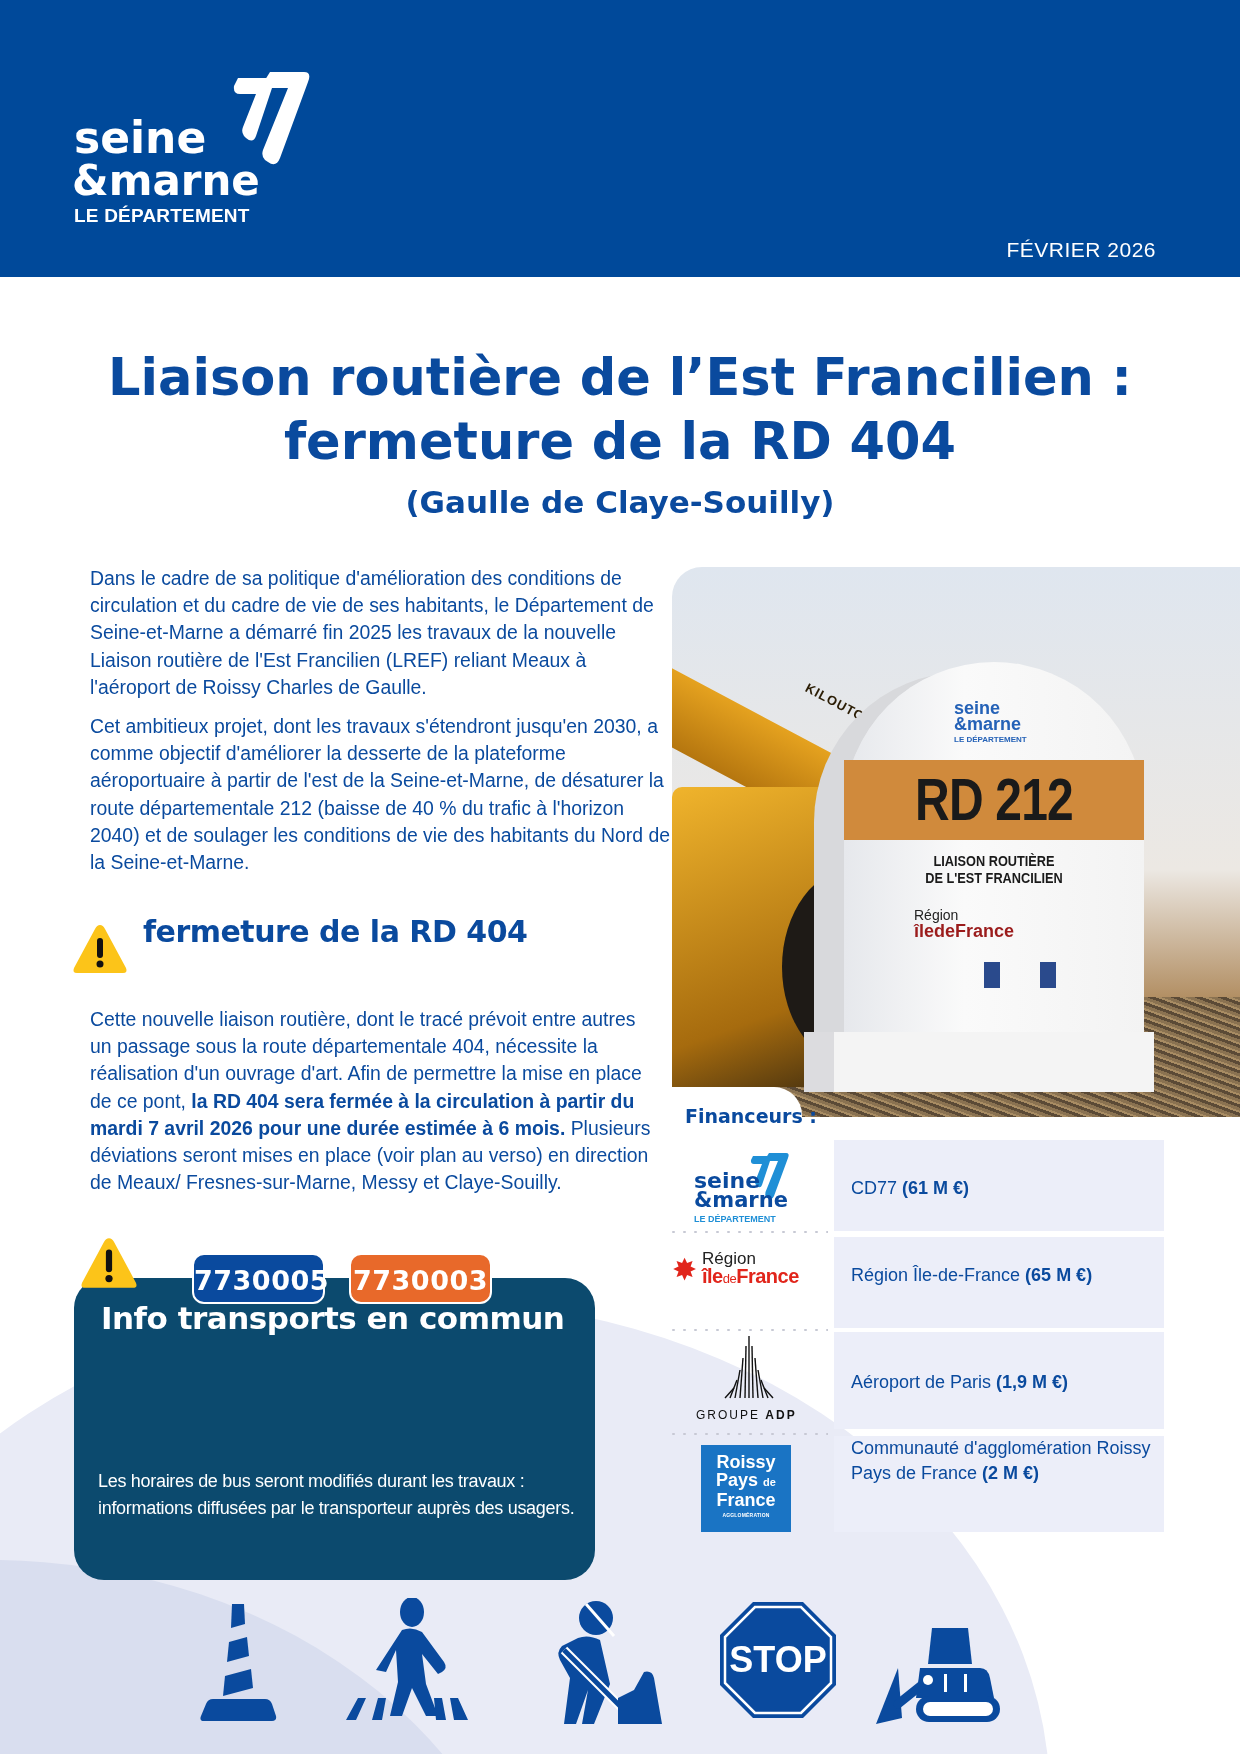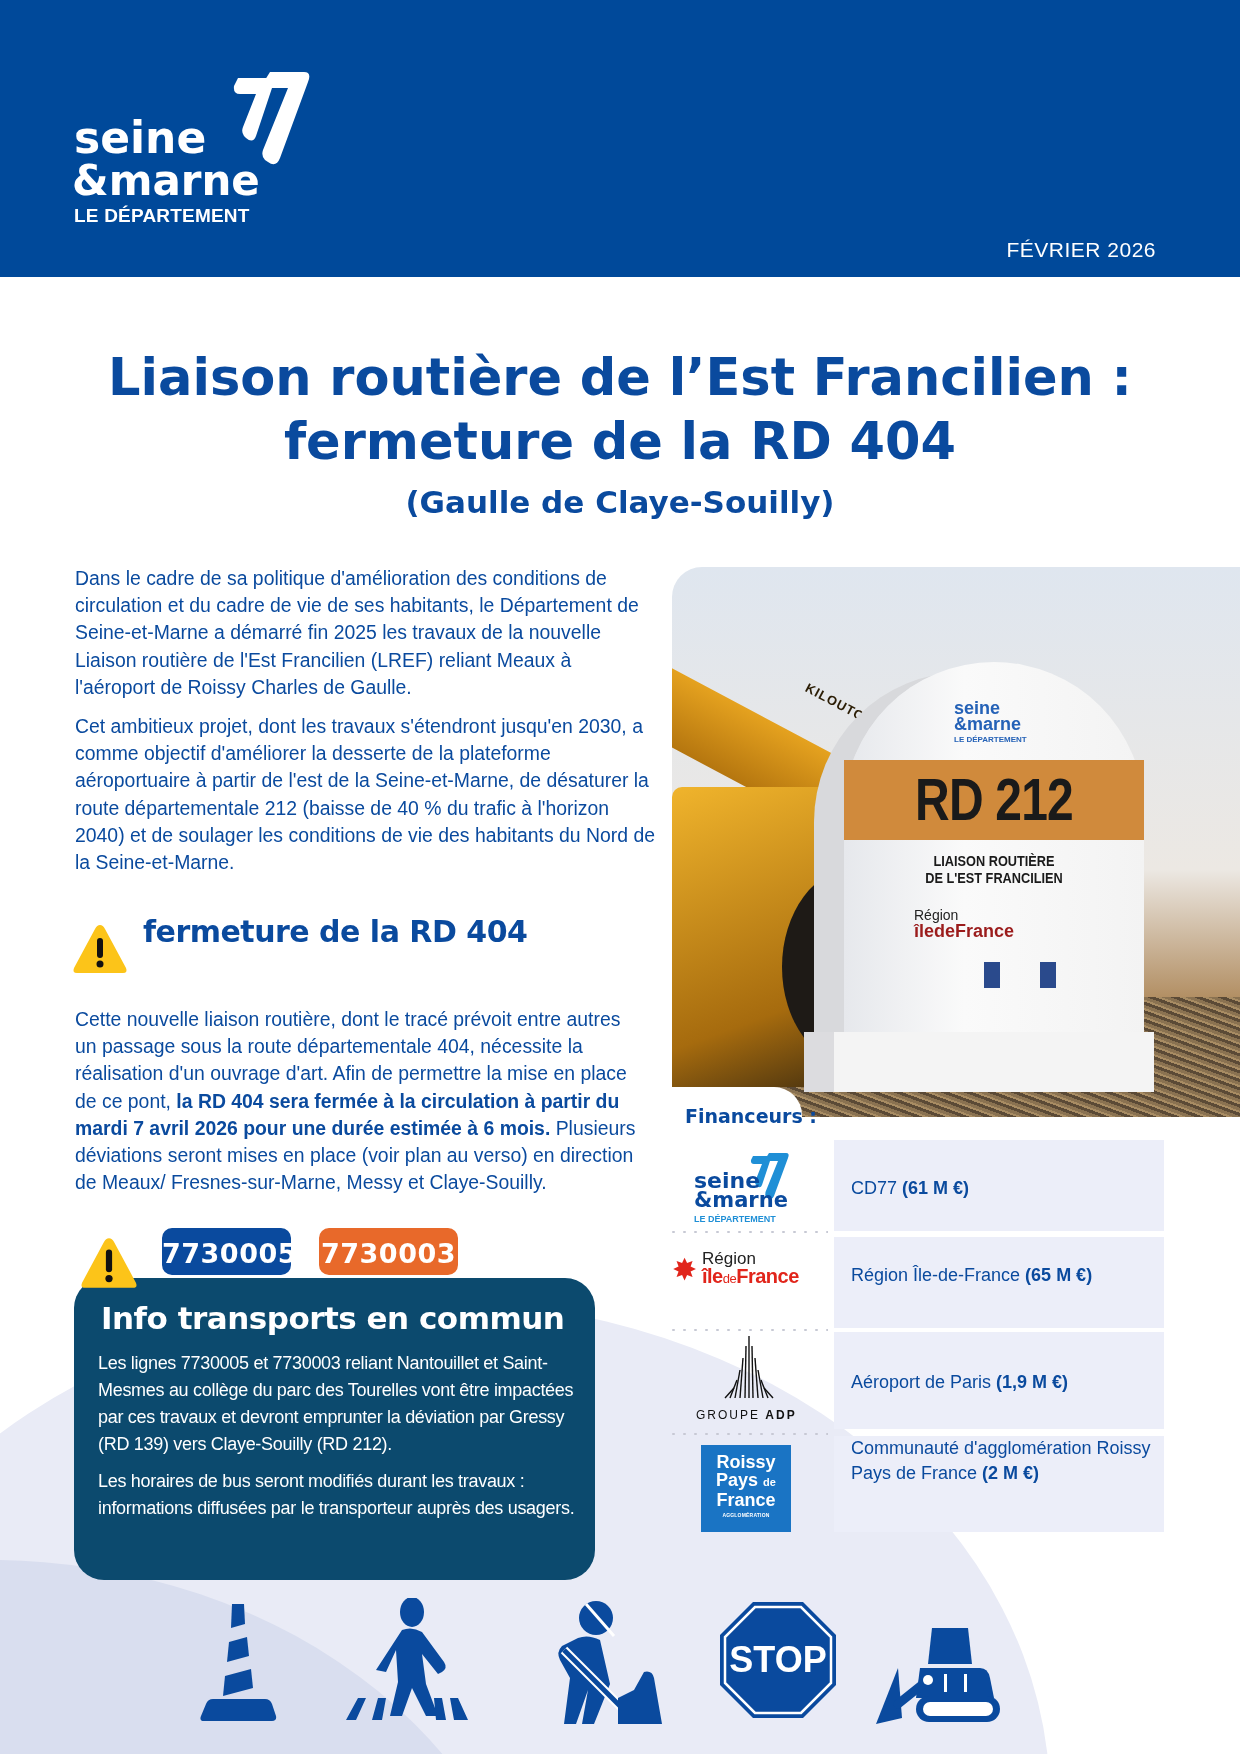--- a/index.html
+++ b/index.html
@@ -18,35 +18,35 @@
   .banner .stripes { position: absolute; left: 0; top: 0; width: 100%; height: 30px; background: #111;
       background-image: repeating-linear-gradient(115deg, #111 0 22px, #ffcf1c 22px 34px); }
   .banner .title { position: absolute; left: 0; top: 34px; width: 100%; text-align: center; font-size: 92px; font-weight: 900; color: #0b0b0b; letter-spacing: 1px; line-height: 118px; font-family: "DejaVu Sans", sans-serif; }
   .date { position: absolute; right: 84px; top: 238px; font-size: 21px; color: #fff; letter-spacing: 0.5px; }
 
   
   .main-title { position: absolute; left: 0; top: 346px; width: 1240px; text-align: center; font-size: 51px; font-weight: 700; color: #0a4a9e; line-height: 64px; font-family: "DejaVu Sans", sans-serif; }
   .sub-title { position: absolute; left: 0; top: 484px; width: 1240px; text-align: center; font-size: 31px; font-weight: 700; color: #0a4a9e; font-family: "DejaVu Sans", sans-serif; }
 
   
-  .para { position: absolute; left: 75px; width: 580px; font-size: 19.4px; line-height: 27.2px; color: #0a4a9e; }
+  .para { position: absolute; left: 90px; width: 580px; font-size: 19.4px; line-height: 27.2px; color: #0a4a9e; }
   .para b { font-weight: 700; }
 
   .warn { position: absolute; }
   .section-head { position: absolute; left: 143px; top: 912px; font-size: 30px; font-weight: 900; color: #0a4a9e; line-height: 40px; font-family: "DejaVu Sans", sans-serif; letter-spacing: -0.5px; }
 
   
   .bg-shape1 { position: absolute; left: -200px; top: 1300px; width: 1250px; height: 1000px; border-radius: 50%; background: #e9ebf6; }
   .bg-shape2 { position: absolute; left: -560px; top: 1560px; width: 1100px; height: 900px; border-radius: 50%; background: #d9deef; }
 
   
   .tbox { position: absolute; left: 74px; top: 1278px; width: 521px; height: 302px; border-radius: 30px; background: #0c4a6e; color: #fff; }
   .tbox .thead { position: absolute; left: 27px; top: 22px; font-size: 31px; font-weight: 900; font-family: "DejaVu Sans", sans-serif; letter-spacing: -0.5px; }
   .tbox .tp { position: absolute; left: 24px; width: 480px; font-size: 18px; line-height: 27px; letter-spacing: -0.3px; }
-  .chip { position: absolute; top: 1226px; height: 51px; border-radius: 12px; color: #fff; font-size: 27px; font-weight: 700; text-align: center; line-height: 51px; border: 2px solid #fff; letter-spacing: 0.5px; font-family: "DejaVu Sans", sans-serif; }
+  .chip { position: absolute; top: 1253px; height: 51px; border-radius: 12px; color: #fff; font-size: 27px; font-weight: 700; text-align: center; line-height: 51px; border: 2px solid #fff; letter-spacing: 0.5px; font-family: "DejaVu Sans", sans-serif; margin-left: 32px; }
   .chip.blue { left: 160px; width: 133px; background: #0a4a9e; }
   .chip.orange { left: 317px; width: 143px; background: #e8692a; }
 
   
   .photo { position: absolute; left: 672px; top: 567px; width: 568px; height: 550px; border-radius: 30px 0 0 0; overflow: hidden;
            background: linear-gradient(180deg, #dfe6ef 0%, #ece8e3 55%, #b39065 78%, #6e5a40 100%); }
   .photo .ground { position: absolute; left: 0; bottom: 0; width: 100%; height: 120px; background: repeating-linear-gradient(20deg, #8a7251 0 3px, #5b4a36 3px 6px, #a88c63 6px 8px); }
   .photo .boom { position: absolute; left: -30px; top: 90px; width: 360px; height: 70px; background: linear-gradient(180deg,#e5a21f,#b5760f); transform: rotate(28deg); transform-origin: left center; border-radius: 6px; }
   .photo .boom-label { position: absolute; left: 130px; top: 130px; transform: rotate(28deg); font-size: 13px; font-weight: 700; color: #2b1d05; letter-spacing: 1px; }
   .photo .machine { position: absolute; left: 0; top: 220px; width: 210px; height: 300px; background: linear-gradient(160deg,#f0b42c,#a66b0e 70%,#3b2a10); border-radius: 10px 40px 0 0; }
@@ -126,21 +126,20 @@
 <div class="section-head">
   <div>fermeture de la RD 404</div>
 </div>
 <p class="para" style="top:1006px;width:570px;"><span>Cette nouvelle liaison routière, dont le tracé prévoit entre autres un passage sous la route départementale 404, nécessite la réalisation d'un ouvrage d'art. Afin de permettre la mise en place de ce pont, </span><b>la RD 404 sera fermée à la circulation à partir du mardi 7 avril 2026 pour une durée estimée à 6 mois.</b><span> Plusieurs déviations seront mises en place (voir plan au verso) en direction de Meaux/ Fresnes-sur-Marne, Messy et Claye-Souilly.</span></p>
 
 <div class="bg-shape1"></div>
 <div class="bg-shape2"></div>
 
 <div class="tbox">
   <div class="thead">Info transports en commun</div>
-  <p class="tp" style="top:72px;">Les lignes 7730005 et 7730003 reliant Nantouillet et Saint-Mesmes au collège du parc des Tourelles vont être impactées par ces travaux et devront emprunter la déviation par Gressy (RD 139) vers Claye-Souilly (RD 212).</p>
   <p class="tp" style="top:190px;">Les horaires de bus seront modifiés durant les travaux : informations diffusées par le transporteur auprès des usagers.</p>
 </div>
 <svg class="warn" style="left:80px;top:1235px;" width="58" height="56" viewBox="0 0 56 54">
   <path d="M28 3 Q31 3 33 7 L54 46 Q56 51 51 51 L5 51 Q0 51 2 46 L23 7 Q25 3 28 3 Z" fill="#fcc419"></path>
   <rect x="25" y="14" width="6" height="22" rx="3" fill="#111"></rect>
   <circle cx="28" cy="42" r="3.5" fill="#111"></circle>
 </svg>
 <div class="chip blue">7730005</div>
 <div class="chip orange">7730003</div>
 

